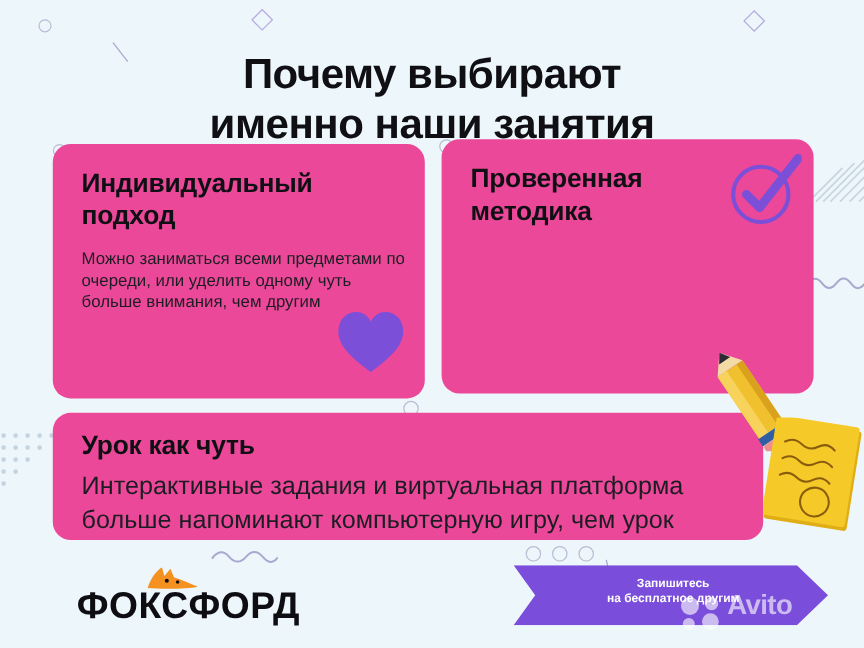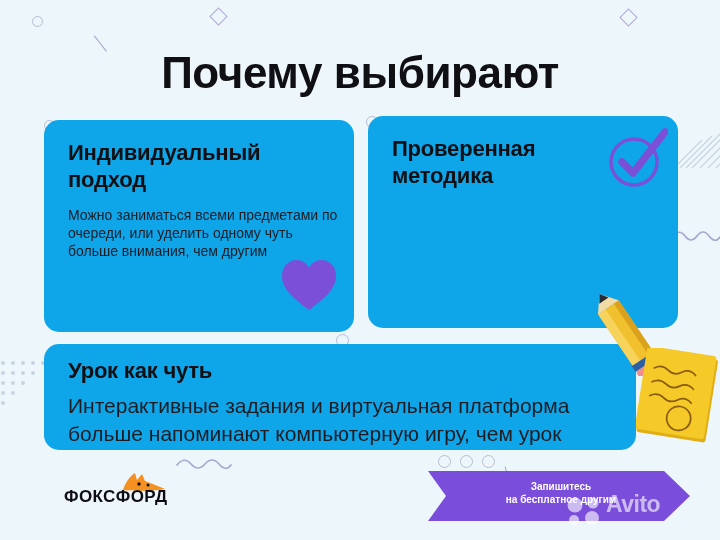--- a/index.html
+++ b/index.html
@@ -46,33 +46,33 @@
   }
 
   
   .title {
     position: absolute;
     left: 0;
     top: 18px;
     width: 720px;
     text-align: center;
     color: #101014;
-    font-size: 44px;
+    font-size: 35px;
     line-height: 1.18;
     font-weight: bold;
     letter-spacing: -0.4px;
   }
   .title .ln {
     display: block;
   }
 
   
   .card {
     position: absolute;
-    background: #0ea5e9;
+    background: #ec4899;
     border-radius: 15px;
     box-sizing: border-box;
     overflow: hidden;
   }
   #card-1 { left: 44px;  top: 120px; width: 310px; height: 212px; }
   #card-2 { left: 368px; top: 116px; width: 310px; height: 212px; }
   #card-3 { left: 44px;  top: 344px; width: 592px; height: 106px; }
 
   .card-title {
     position: absolute;
@@ -147,21 +147,21 @@
     position: absolute;
     left: 56px;
     top: -9px;
     width: 46px;
     height: 20px;
   }
   .logo-text {
     position: absolute;
     left: 0;
     top: 6px;
-    font-size: 17px;
+    font-size: 31px;
     font-weight: bold;
     letter-spacing: 0.4px;
     color: #0e0e12;
   }
 
   .cta-ribbon {
     position: absolute;
     left: 428px;
     top: 471px;
     width: 262px;
@@ -261,20 +261,21 @@
       <path d="M1 9 Q 7 0 13 8 T 25 8 T 37 8 T 48 9" fill="none" stroke="#a9a9cf" stroke-width="1.7" stroke-linecap="round"></path>
     </svg>
 
     <svg class="deco-squiggle" style="position:absolute; left:176px; top:456px;" width="56" height="16" viewBox="0 0 56 16">
       <path d="M1 9 Q 8 0 15 8 T 29 8 T 43 8 T 55 9" fill="none" stroke="#a9a9cf" stroke-width="1.7" stroke-linecap="round"></path>
     </svg>
   </div>
 
   <h1 class="title">
     <span class="ln">Почему выбирают</span>
+    <span class="ln">именно наши занятия</span>
   </h1>
 
   <div class="card" id="card-1">
     <div class="card-title">Индивидуальный подход</div>
     <div class="card-body">Можно заниматься всеми предметами по очереди, или уделить одному чуть больше внимания, чем другим</div>
     <svg class="heart-icon" viewBox="0 0 58 54">
       <path d="M29 52 C 10 38 2 29 2 18 C 2 8 9 2 17 2 C 23 2 27 6 29 10 C 31 6 35 2 41 2 C 49 2 56 8 56 18 C 56 29 48 38 29 52 Z" fill="#7b4fd8"></path>
     </svg>
   </div>
 

